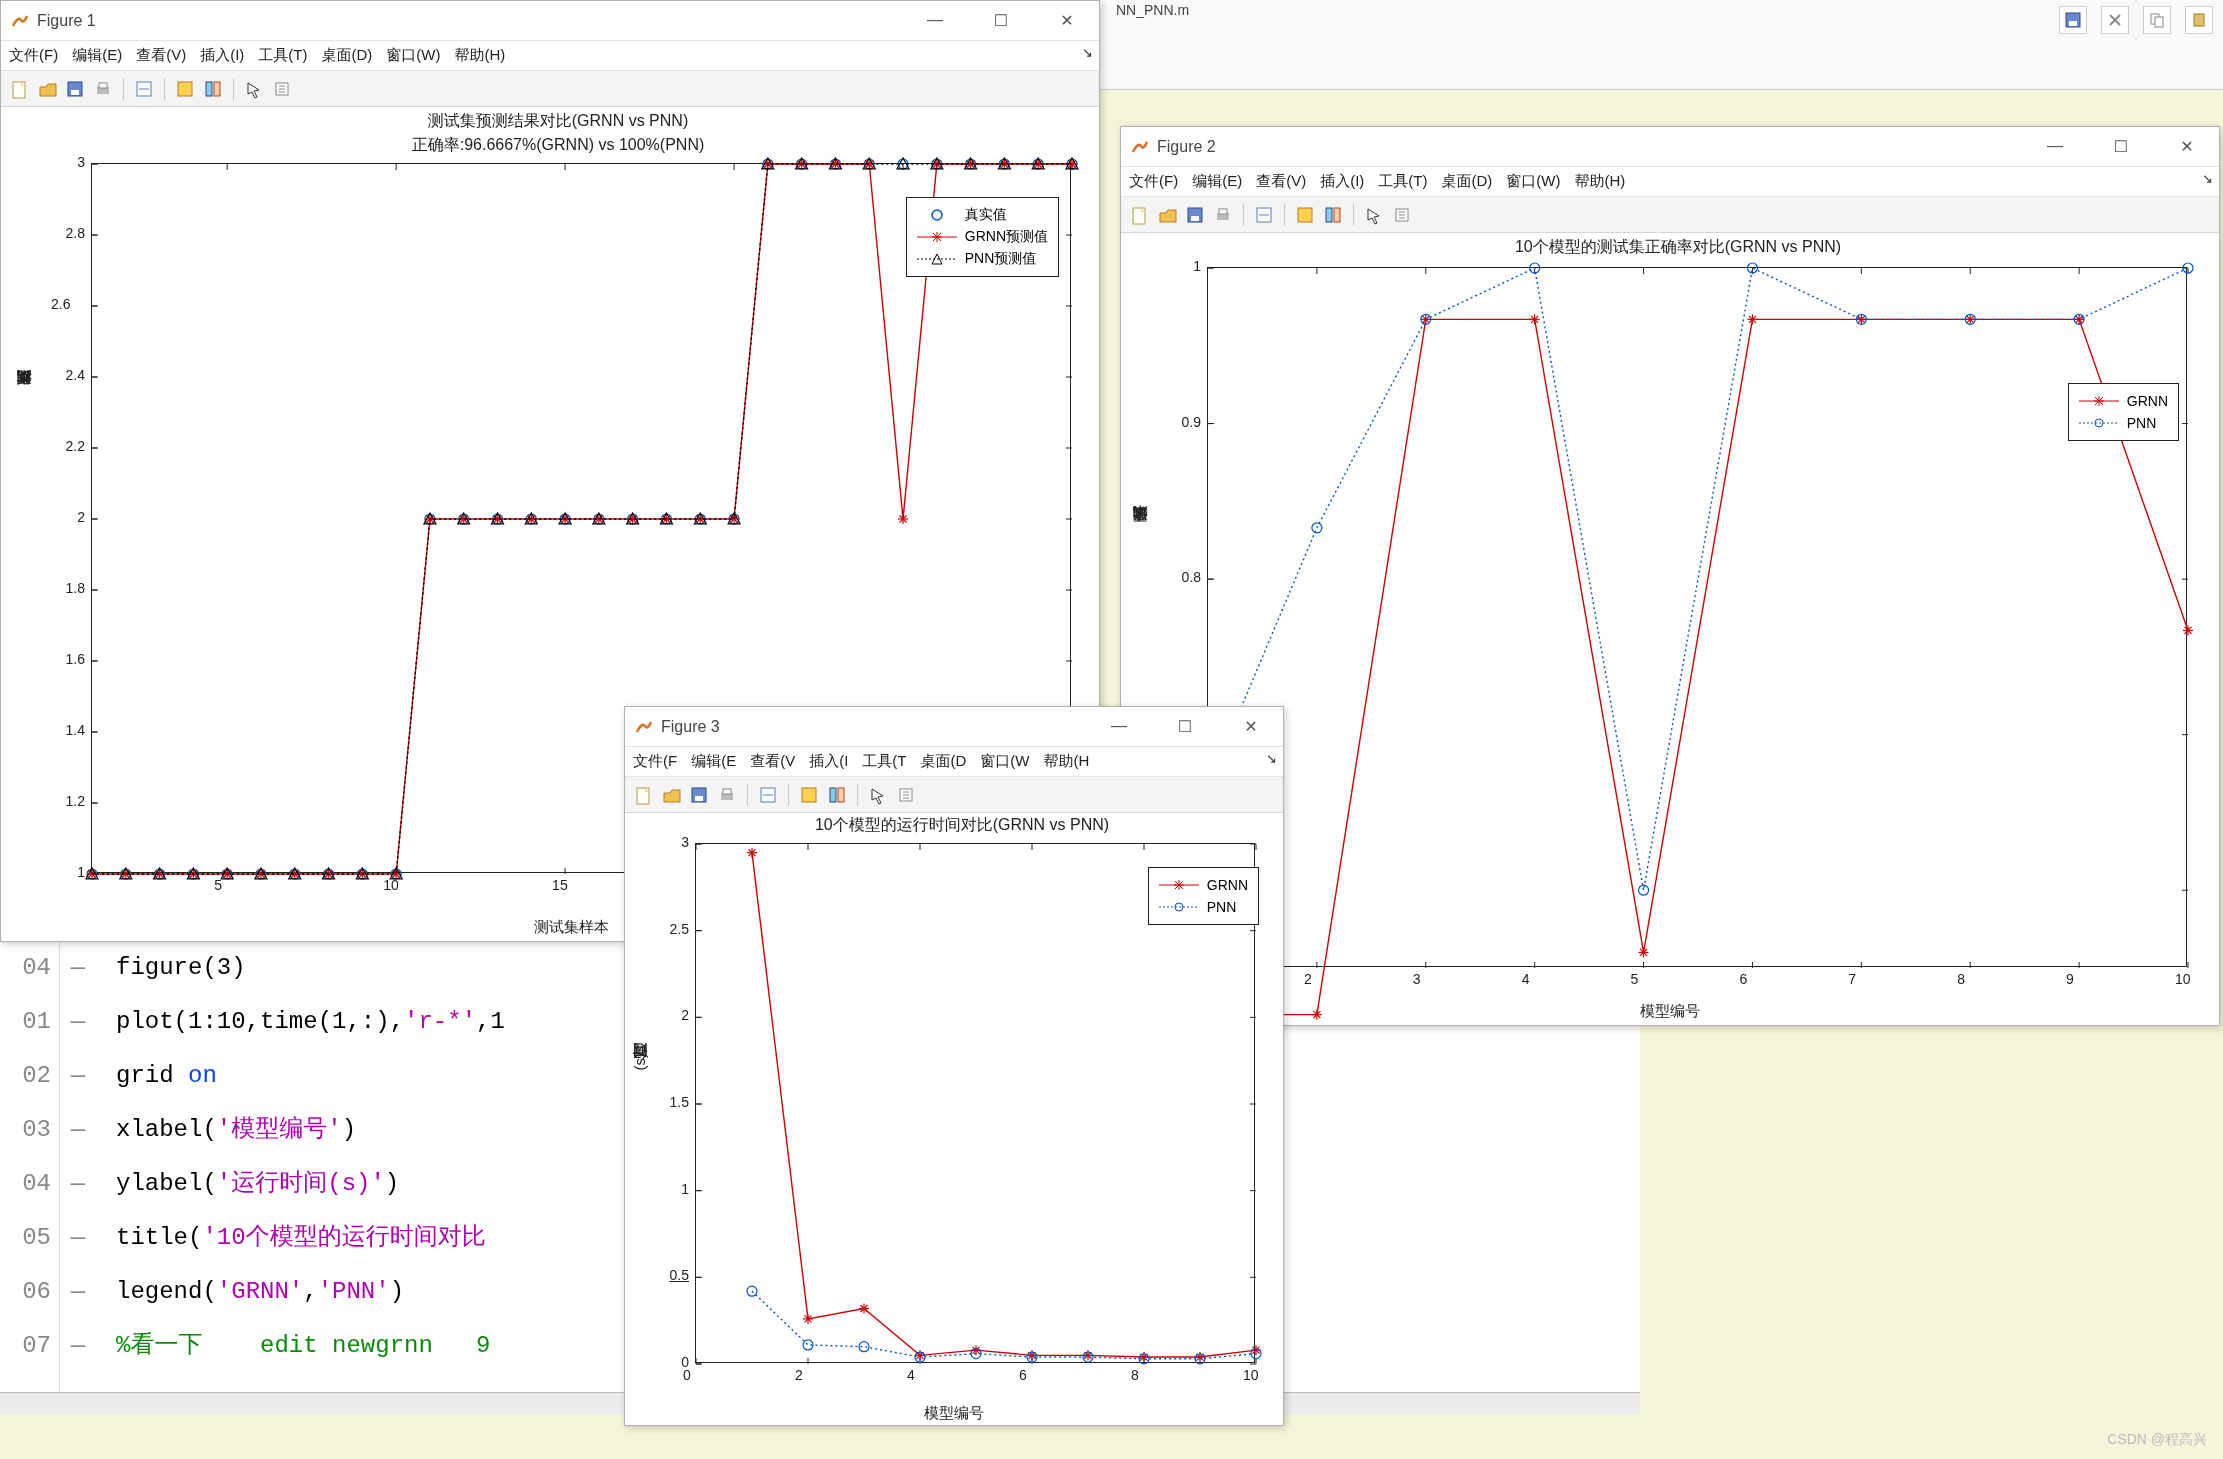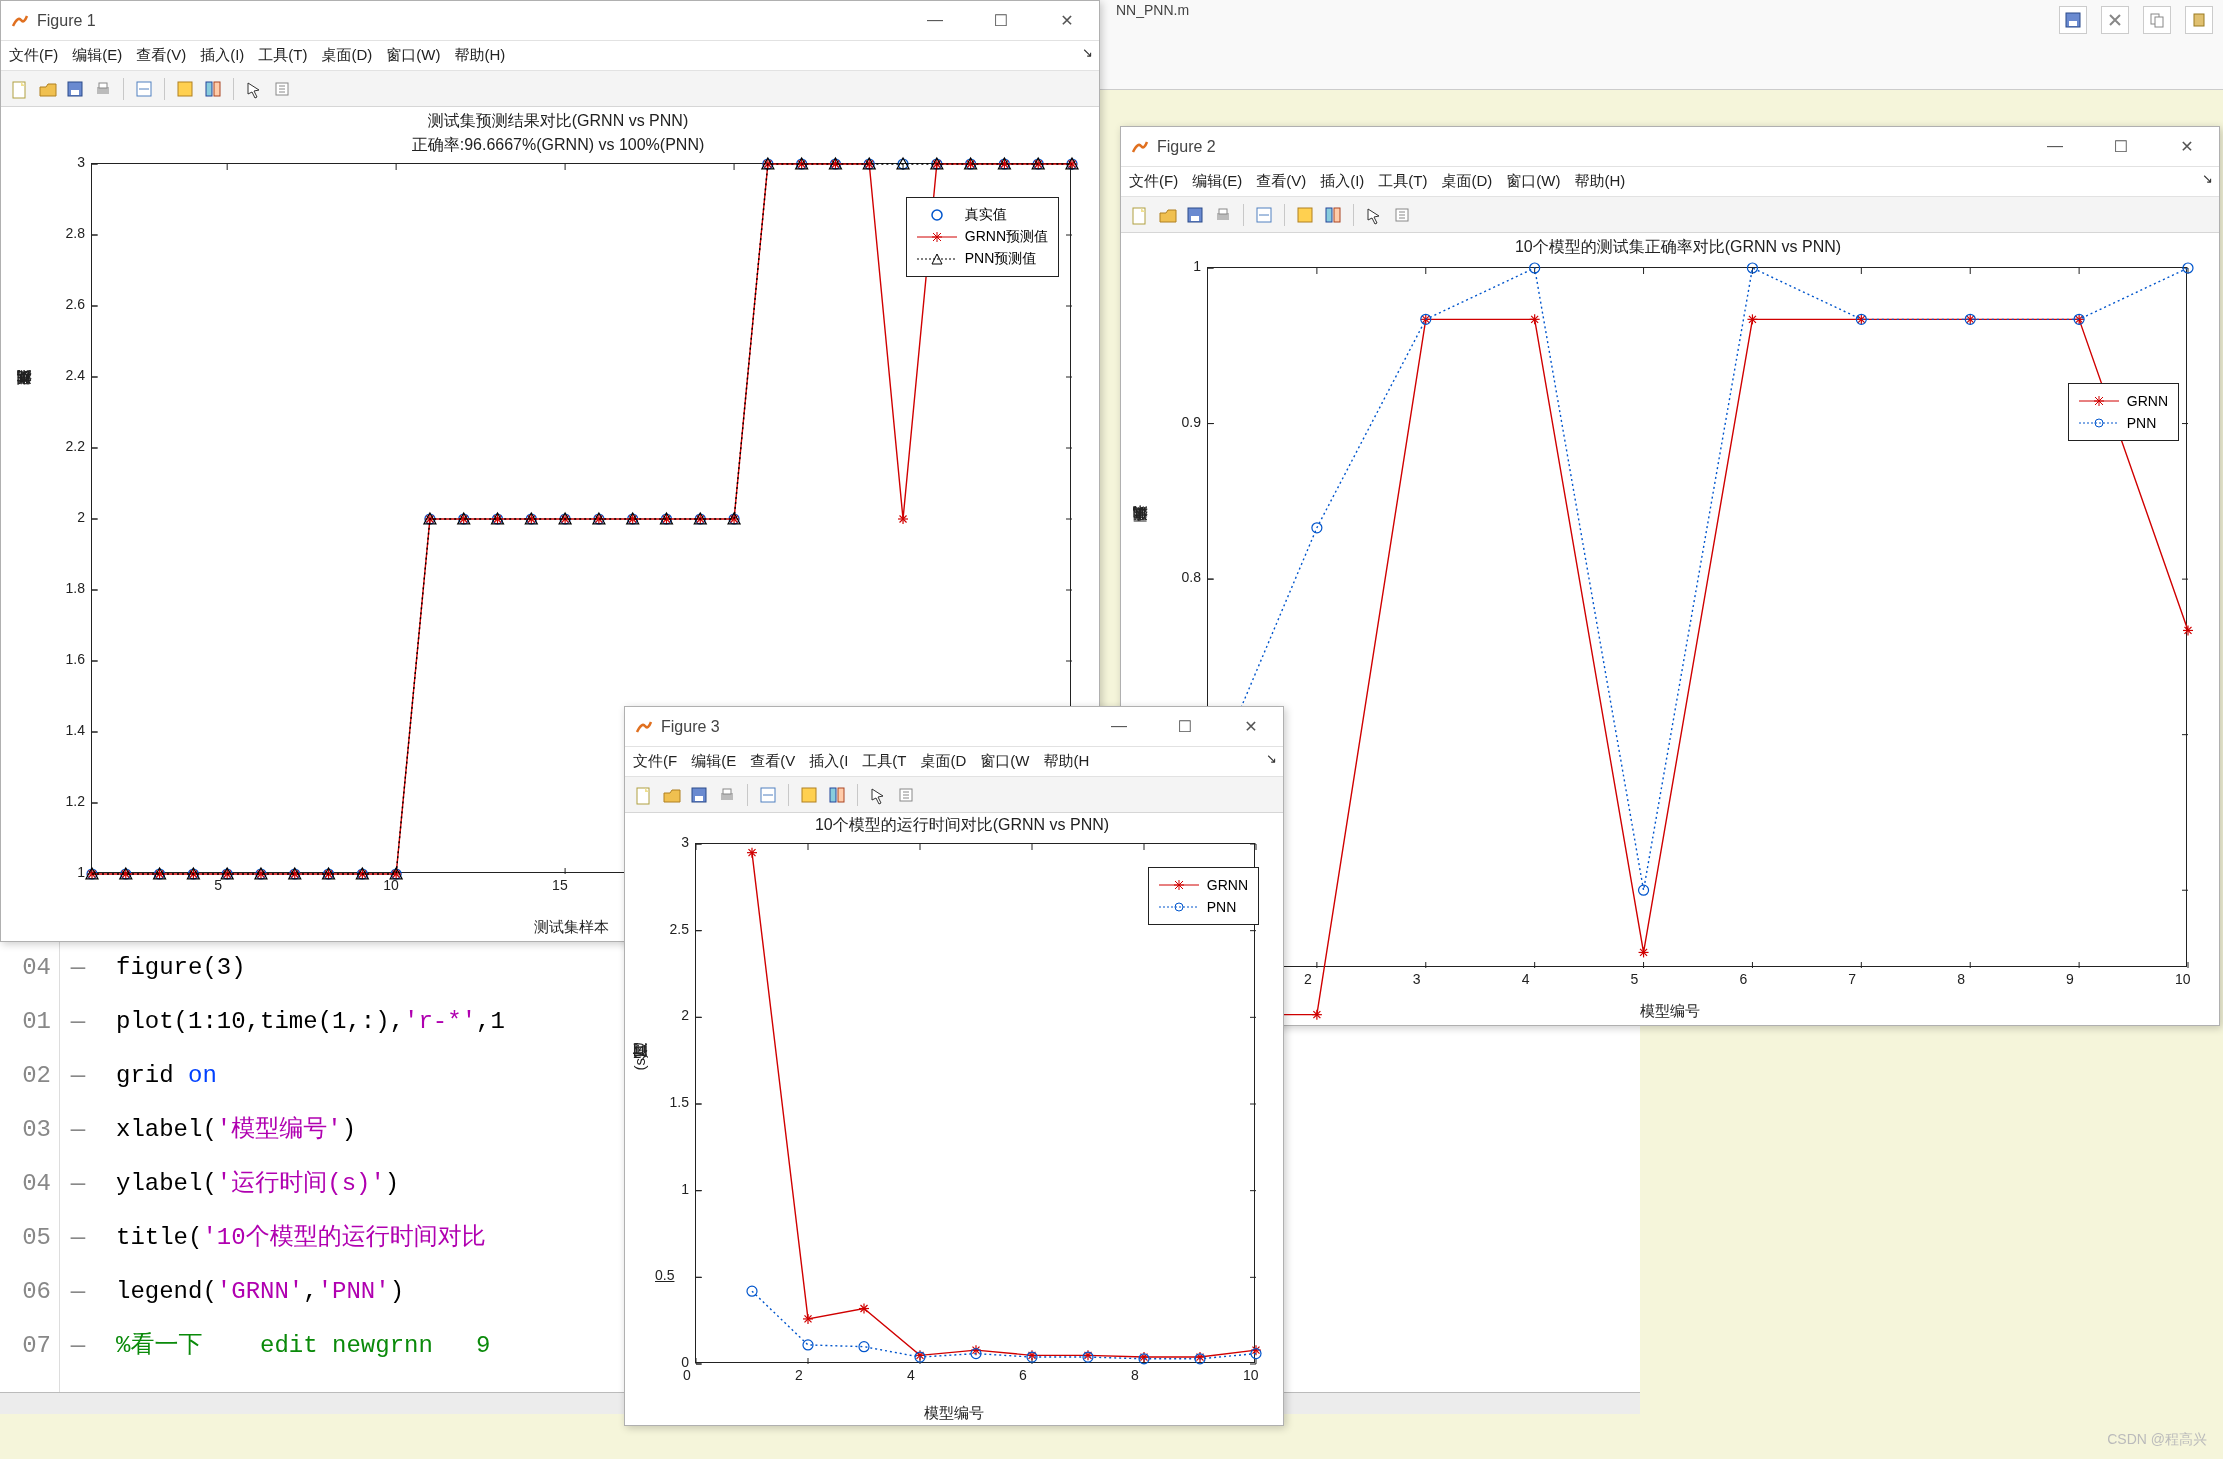--- a/index.html
+++ b/index.html
@@ -548,21 +548,21 @@
         </div>
     </div>
   <div class="tick-label" style="left: 50px; top: 757px; width: 34px; text-align: right;">1</div>
       <div class="tick-label" style="left: 50px; top: 686px; width: 34px; text-align: right;">1.2</div>
       <div class="tick-label" style="left: 50px; top: 615px; width: 34px; text-align: right;">1.4</div>
       <div class="tick-label" style="left: 50px; top: 544px; width: 34px; text-align: right;">1.6</div>
       <div class="tick-label" style="left: 50px; top: 473px; width: 34px; text-align: right;">1.8</div>
       <div class="tick-label" style="left: 50px; top: 402px; width: 34px; text-align: right;">2</div>
       <div class="tick-label" style="left: 50px; top: 331px; width: 34px; text-align: right;">2.2</div>
       <div class="tick-label" style="left: 50px; top: 260px; width: 34px; text-align: right;">2.4</div>
-      <div class="tick-label" style="left: 50px; top: 189px; width: 34px; text-align: right;">2.6</div>
+      <div class="tick-label" style="left: 50px; top: 189px; width: 34px; text-align: left;">2.6</div>
       <div class="tick-label" style="left: 50px; top: 118px; width: 34px; text-align: right;">2.8</div>
       <div class="tick-label" style="left: 50px; top: 47px; width: 34px; text-align: right;">3</div>
       <div class="tick-label" style="left: 213.172px; top: 770px;">5</div>
       <div class="tick-label" style="left: 382.138px; top: 770px;">10</div>
       <div class="tick-label" style="left: 551.103px; top: 770px;">15</div>
       <div class="tick-label" style="left: 720.069px; top: 770px;">20</div>
       <div class="tick-label" style="left: 889.034px; top: 770px;">25</div>
       <div class="tick-label" style="left: 1058px; top: 770px;">30</div>
     </div>
 </div>
@@ -972,21 +972,21 @@
         </div>
       <div class="row">
           <span class="leg-sample"><svg width="40" height="14">
               <line x1="0" y1="7" x2="40" y2="7" stroke="#0055cc" stroke-dasharray="2 2"></line>
               <circle cx="20" cy="7" r="4" fill="none" stroke="#0055cc"></circle>
             </svg></span>
           <span>PNN</span>
         </div>
     </div>
   <div class="tick-label" style="left: 30px; top: 541px; width: 34px; text-align: right;">0</div>
-      <div class="tick-label" style="left: 30px; top: 454.333px; width: 34px;  text-decoration: underline;">0.5</div>
+      <div class="tick-label" style="left: 30px; top: 454.333px; width: 34px; text-align: right; text-decoration: underline;">0.5</div>
       <div class="tick-label" style="left: 30px; top: 367.667px; width: 34px; text-align: right;">1</div>
       <div class="tick-label" style="left: 30px; top: 281px; width: 34px; text-align: right;">1.5</div>
       <div class="tick-label" style="left: 30px; top: 194.333px; width: 34px; text-align: right;">2</div>
       <div class="tick-label" style="left: 30px; top: 107.667px; width: 34px; text-align: right;">2.5</div>
       <div class="tick-label" style="left: 30px; top: 21px; width: 34px; text-align: right;">3</div>
       <div class="tick-label" style="left: 58px; top: 554px;">0</div>
       <div class="tick-label" style="left: 170px; top: 554px;">2</div>
       <div class="tick-label" style="left: 282px; top: 554px;">4</div>
       <div class="tick-label" style="left: 394px; top: 554px;">6</div>
       <div class="tick-label" style="left: 506px; top: 554px;">8</div>

